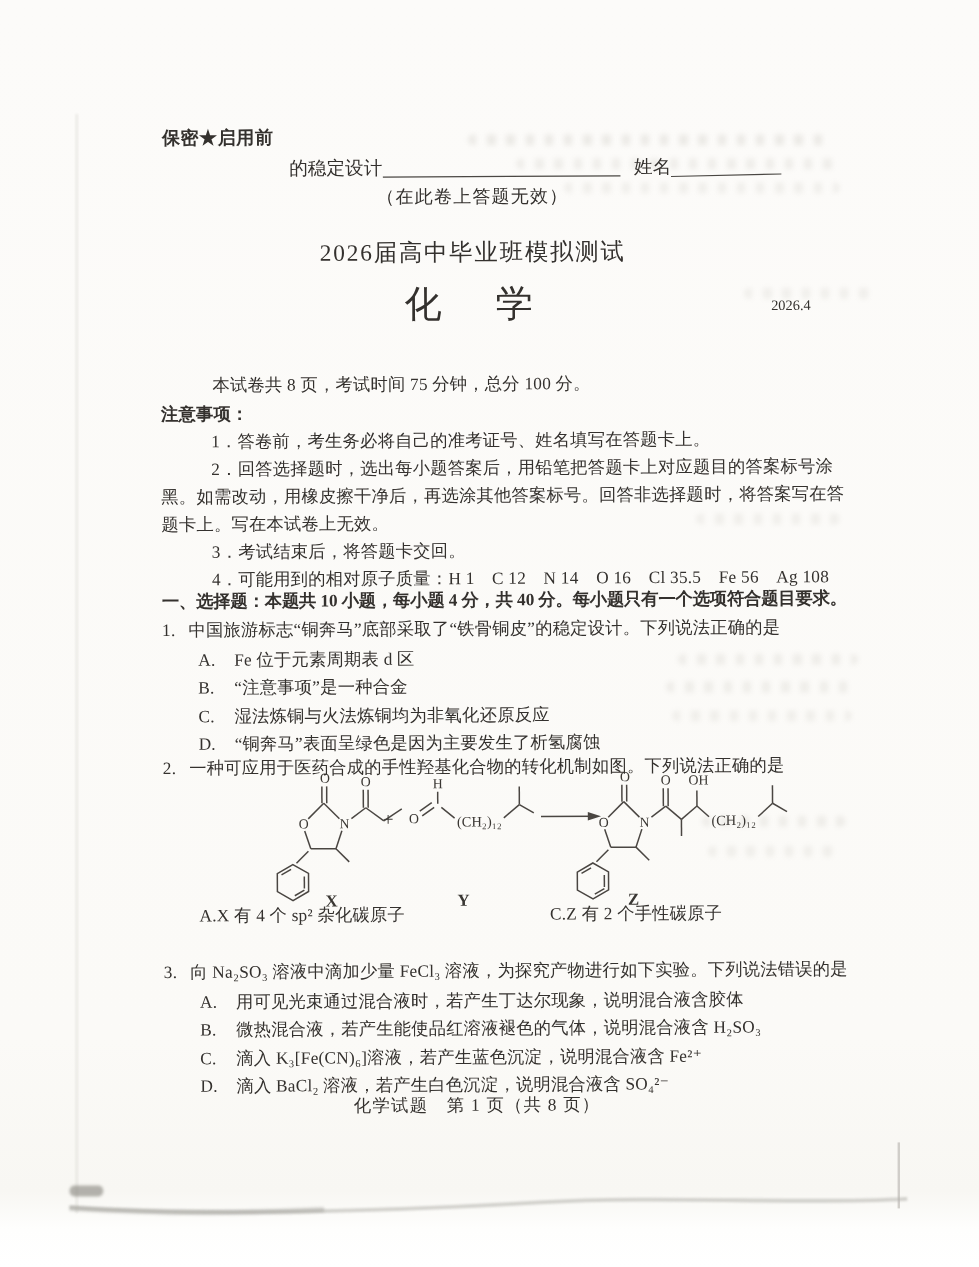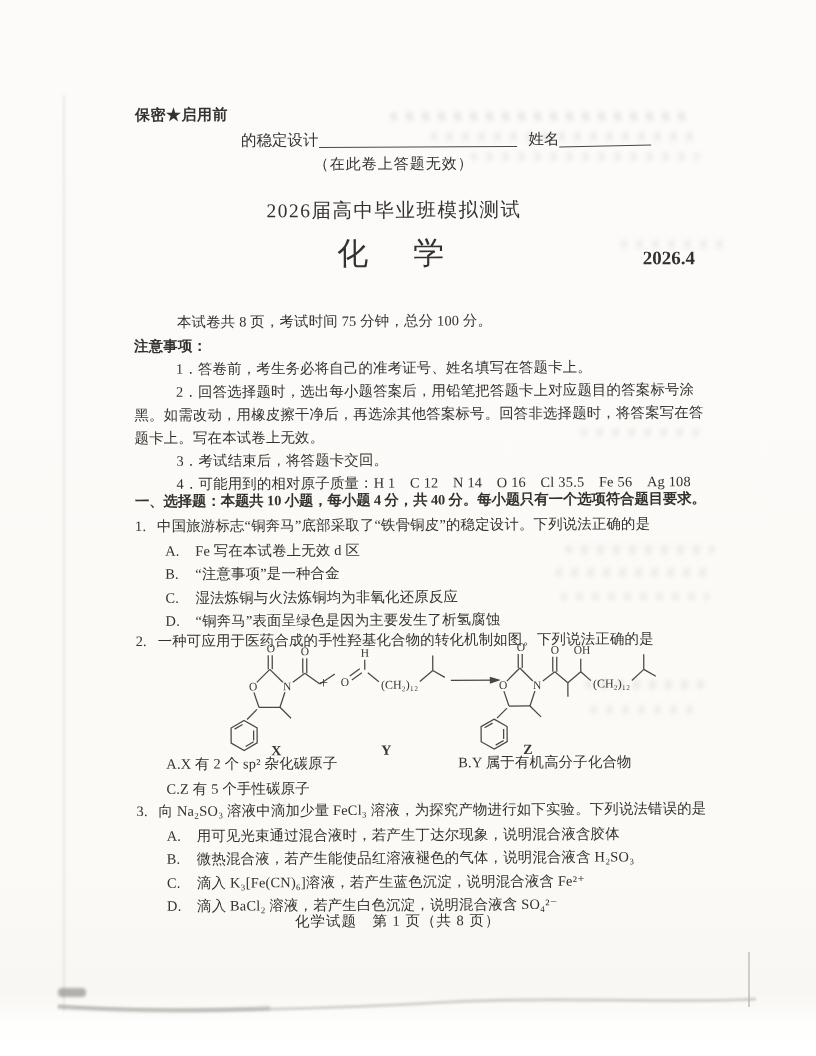--- a/index.html
+++ b/index.html
@@ -12,21 +12,21 @@
   .content{position:absolute;inset:0;transform:rotate(-0.3deg);transform-origin:140px 520px;}
   .abs{position:absolute;}
   .b{font-weight:bold;}
   .center-band{left:60px;right:85px;text-align:center;}
   .secrecy{font-size:15px;letter-spacing:.5px;}
   .regline{font-size:15.5px;}
   .blank{display:inline-block;border-bottom:1.2px solid #4a4743;height:14px;vertical-align:-3px;}
   .invalid{font-size:15px;letter-spacing:1px;}
   .title1{font-size:19.5px;letter-spacing:1.5px;}
   .subject{font-size:31px;letter-spacing:7px;}
-  .date{font-size:19px;font-weight:bold;}
+  .date{font-size:12px;}
   .bodytext{font-size:14.4px;line-height:23px;letter-spacing:.2px;}
   .note{margin:0;text-indent:2.9em;}
   .note-first{margin:0;}
   .sect{font-size:14.4px;white-space:nowrap;letter-spacing:-.1px;}
   .q .stem{white-space:nowrap;margin:0 0 2px 0;}
   .qnum{display:inline-block;min-width:22px;}
   .opt{margin-left:30px;line-height:23.4px;white-space:nowrap;}
   .opt .ol{display:inline-block;min-width:30px;}
   .opts2{margin-left:30px;display:grid;grid-template-columns:292px auto;line-height:24.5px;}
   .footer{font-size:14.5px;letter-spacing:1px;}
@@ -94,21 +94,21 @@
       <p class="note">1．答卷前，考生务必将自己的准考证号、姓名填写在答题卡上。</p>
       <p class="note">2．回答选择题时，选出每小题答案后，用铅笔把答题卡上对应题目的答案标号涂黑。如需改动，用橡皮擦干净后，再选涂其他答案标号。回答非选择题时，将答案写在答题卡上。写在本试卷上无效。</p>
       <p class="note">3．考试结束后，将答题卡交回。</p>
       <p class="note">4．可能用到的相对原子质量：H 1　C 12　N 14　O 16　Cl 35.5　Fe 56　Ag 108</p>
     </div>
 
     <div class="abs sect b" style="left:135px;top:492px;">一、选择题：本题共 10 小题，每小题 4 分，共 40 分。每小题只有一个选项符合题目要求。</div>
 
     <div class="abs bodytext q" style="left:135px;top:515px;">
       <p class="stem"><span class="qnum">1.</span><span>中国旅游标志“铜奔马”底部采取了“铁骨铜皮”的稳定设计。下列说法正确的是</span></p>
-      <div class="opt"><span class="ol">A.</span><span>Fe 写在本试卷上无效 d 区</span></div>
+      <div class="opt"><span class="ol">A.</span><span>Fe 位于元素周期表 d 区</span></div>
       <div class="opt"><span class="ol">B.</span><span>“注意事项”是一种合金</span></div>
       <div class="opt"><span class="ol">C.</span><span>湿法炼铜与火法炼铜均为非氧化还原反应</span></div>
       <div class="opt"><span class="ol">D.</span><span>“铜奔马”表面呈绿色是因为主要发生了析氢腐蚀</span></div>
     </div>
 
     <div class="abs bodytext q" style="left:135px;top:630px;">
       <p class="stem"><span class="qnum">2.</span><span>一种可应用于医药合成的手性羟基化合物的转化机制如图。下列说法正确的是</span></p>
     </div>
 
     <svg class="abs scheme" style="left:190px;top:642px;" width="520" height="122" viewBox="0 0 520 122">
@@ -192,23 +192,22 @@
         <line x1="453" y1="30" x2="465" y2="37"></line>
         <line x1="339" y1="66" x2="350" y2="77"></line>
         <line x1="316" y1="68" x2="306" y2="78"></line>
         <use href="#phenyl" transform="translate(303,94)"></use>
         <text class="mol-label" x="332" y="114">Z</text>
       </g>
     </svg>
 
     <div class="abs bodytext" style="left:135px;top:752px;">
       <div class="opts2">
-        <div><span class="ol">A.</span><span>X 有 2 个 sp² 杂化碳原子</span></div>
-        <div><span class="ol">B.</span><span>Y 属于有机高分子化合物</span></div>
-        <div><span class="ol">C.</span><span>Z 有 5 个手性碳原子</span></div>
+        <div><span class="ol">A.</span><span>X 有 4 个 sp² 杂化碳原子</span></div>
+        <div><span class="ol">C.</span><span>Z 有 2 个手性碳原子</span></div>
       </div>
     </div>
 
     <div class="abs bodytext q" style="left:135px;top:800px;">
       <p class="stem"><span class="qnum">3.</span><span>向 Na₂SO₃ 溶液中滴加少量 FeCl₃ 溶液，为探究产物进行如下实验。下列说法错误的是</span></p>
       <div class="opt"><span class="ol">A.</span><span>用可见光束通过混合液时，若产生丁达尔现象，说明混合液含胶体</span></div>
       <div class="opt"><span class="ol">B.</span><span>微热混合液，若产生能使品红溶液褪色的气体，说明混合液含 H₂SO₃</span></div>
       <div class="opt"><span class="ol">C.</span><span>滴入 K₃[Fe(CN)₆]溶液，若产生蓝色沉淀，说明混合液含 Fe²⁺</span></div>
       <div class="opt"><span class="ol">D.</span><span>滴入 BaCl₂ 溶液，若产生白色沉淀，说明混合液含 SO₄²⁻</span></div>
     </div>

